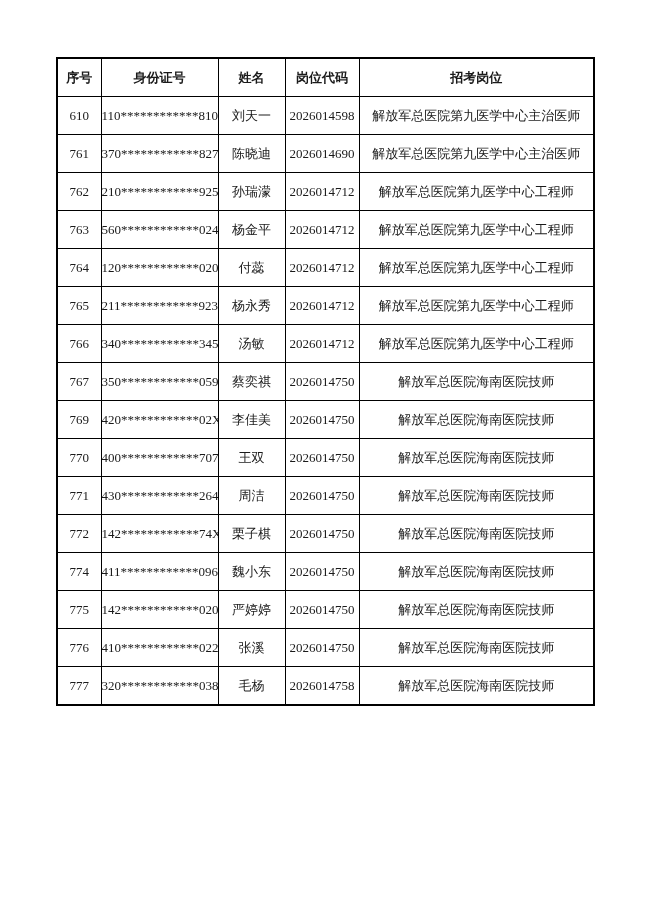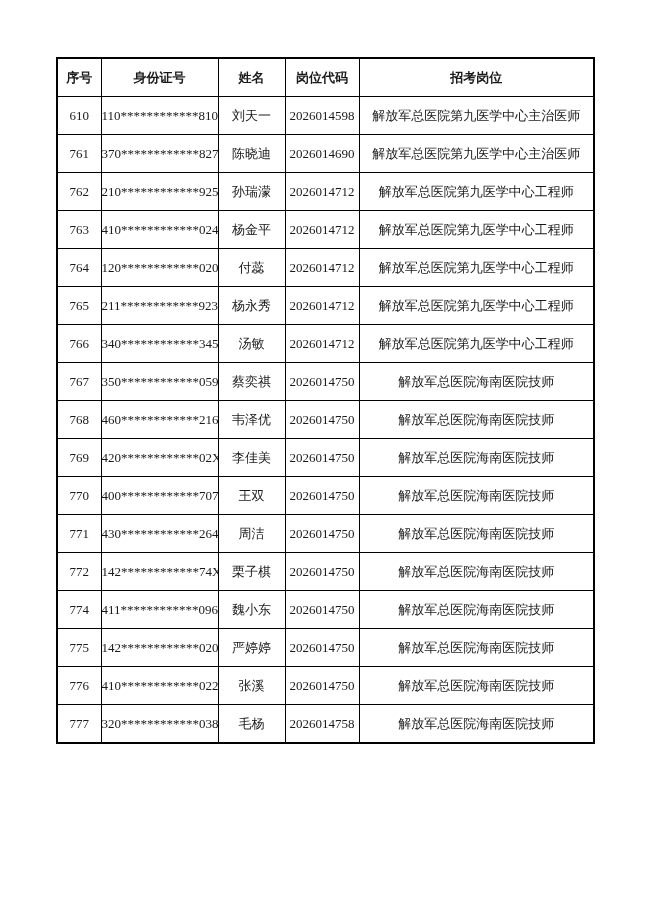--- a/index.html
+++ b/index.html
@@ -101,21 +101,21 @@
   <tr>
     <td class="c-seq">762</td>
     <td class="c-id">210************925</td>
     <td class="c-name">孙瑞濛</td>
     <td class="c-code">2026014712</td>
     <td class="c-post">解放军总医院第九医学中心工程师</td>
   </tr>
 
   <tr>
     <td class="c-seq">763</td>
-    <td class="c-id">410************024</td>
+    <td class="c-id">560************024</td>
     <td class="c-name">杨金平</td>
     <td class="c-code">2026014712</td>
     <td class="c-post">解放军总医院第九医学中心工程师</td>
   </tr>
 
   <tr>
     <td class="c-seq">764</td>
     <td class="c-id">120************020</td>
     <td class="c-name">付蕊</td>
     <td class="c-code">2026014712</td>
@@ -139,27 +139,20 @@
   </tr>
 
   <tr>
     <td class="c-seq">767</td>
     <td class="c-id">350************059</td>
     <td class="c-name">蔡奕祺</td>
     <td class="c-code">2026014750</td>
     <td class="c-post">解放军总医院海南医院技师</td>
   </tr>
 
-  <tr>
-    <td class="c-seq">768</td>
-    <td class="c-id">460************216</td>
-    <td class="c-name">韦泽优</td>
-    <td class="c-code">2026014750</td>
-    <td class="c-post">解放军总医院海南医院技师</td>
-  </tr>
 
   <tr>
     <td class="c-seq">769</td>
     <td class="c-id">420************02X</td>
     <td class="c-name">李佳美</td>
     <td class="c-code">2026014750</td>
     <td class="c-post">解放军总医院海南医院技师</td>
   </tr>
 
   <tr>

